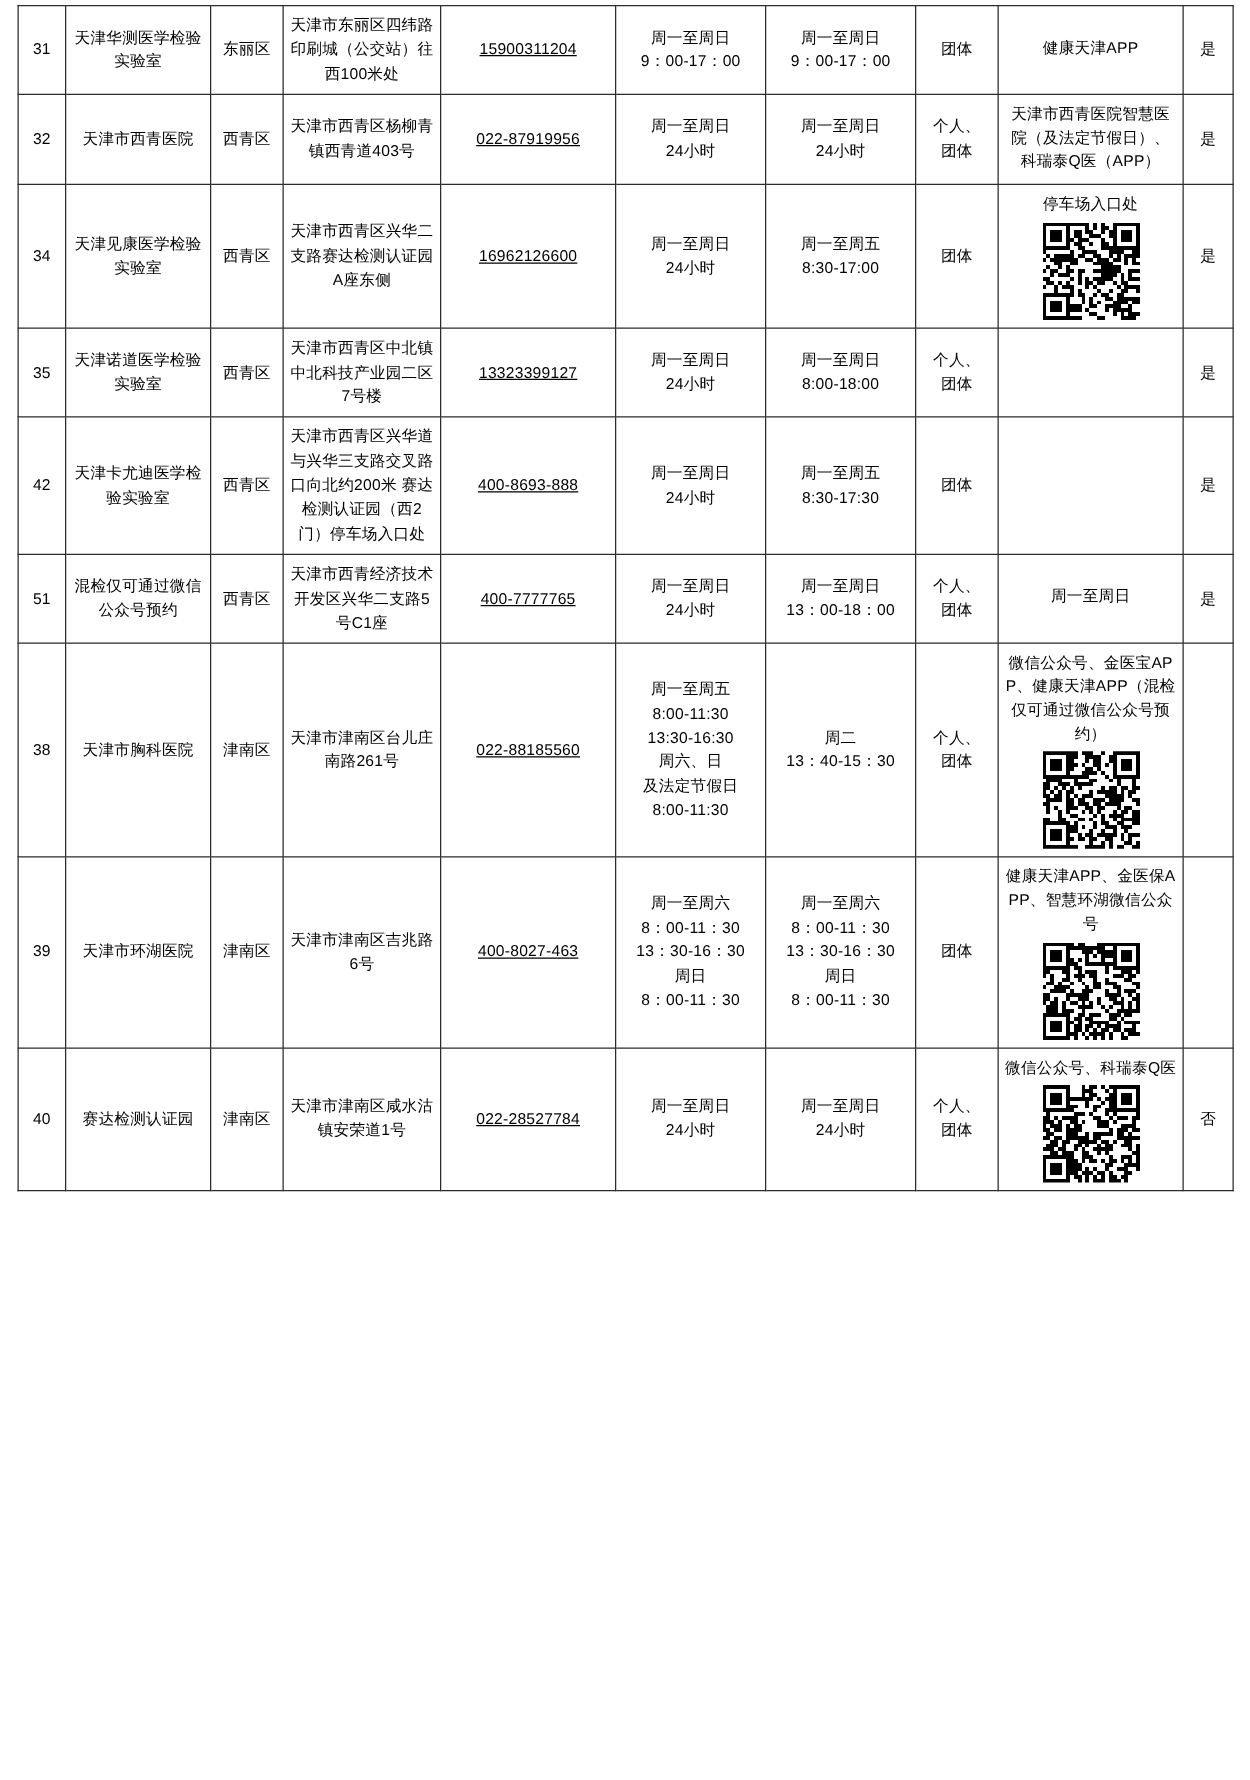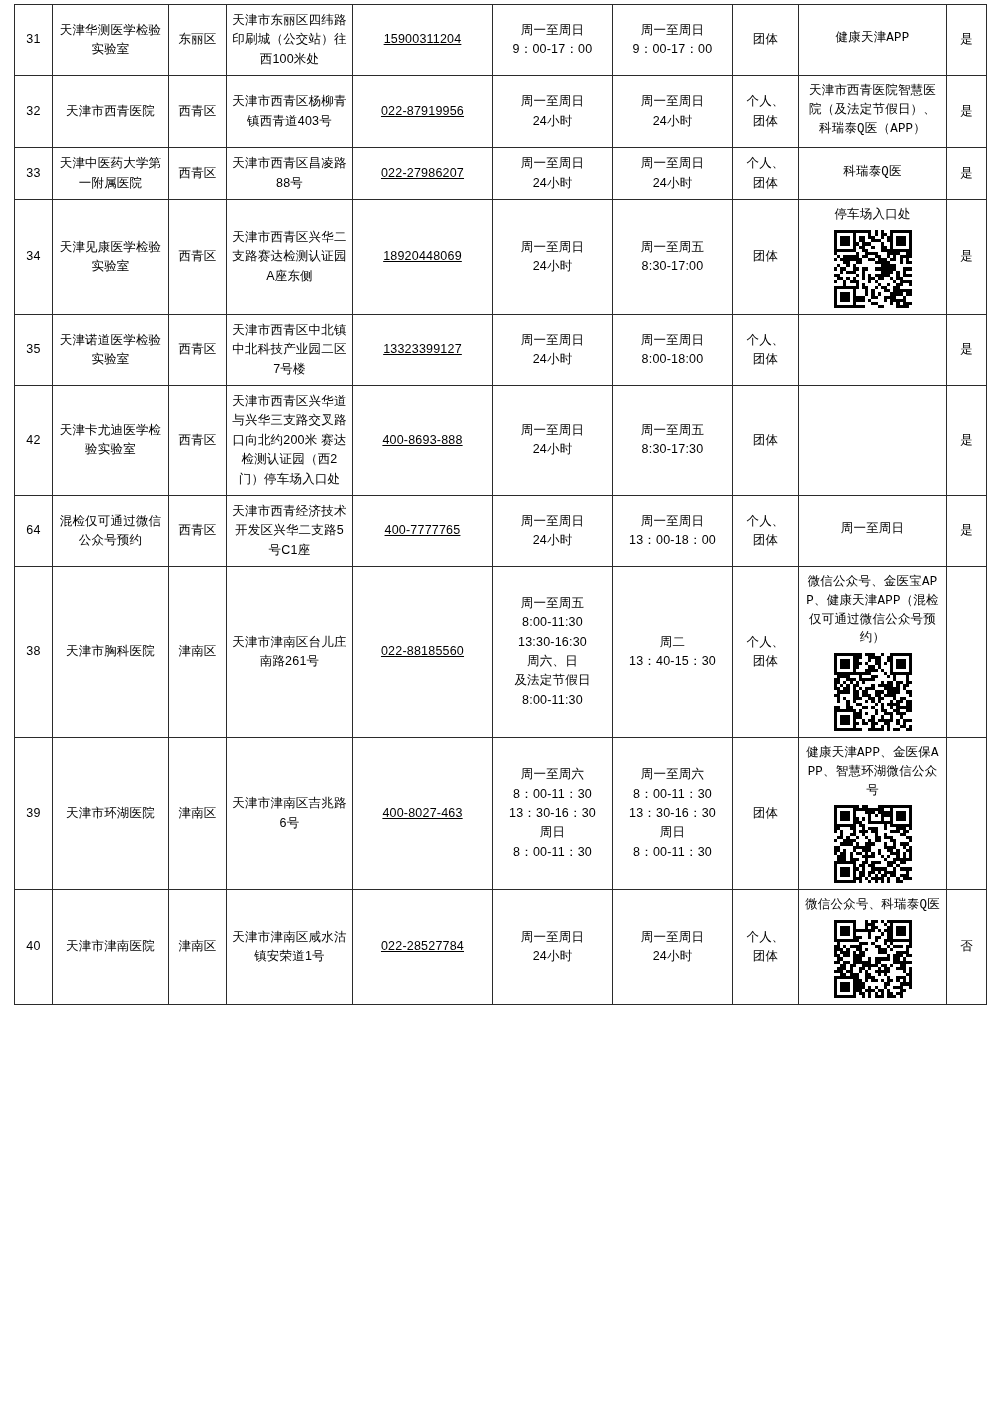--- a/index.html
+++ b/index.html
@@ -57,21 +57,20 @@
     width: 78px;
     height: 78px;
     margin: 2px auto 0 auto;
     display: block;
   }
   .qr-wrap {
     display: flex;
     flex-direction: column;
     align-items: center;
     justify-content: flex-end;
-    font-family: Liberation Mono, monospace;
   }
   .nowrap-phone {
     white-space: nowrap;
     text-decoration: underline;
   }
 </style>
 </head>
 <body>
 
 <div class="page">
@@ -120,44 +119,25 @@
           <td class="cell-multiline">个人、
 团体</td>
           <td>
             <div class="qr-wrap">
               <span class="booking-text">天津市西青医院智慧医院（及法定节假日）、科瑞泰Q医（APP）</span>
             </div>
           </td>
           <td>是</td>
         </tr>
         <tr>
-          <td>33</td>
-          <td>天津中医药大学第一附属医院</td>
-          <td>西青区</td>
-          <td>天津市西青区昌凌路88号</td>
-          <td class="nowrap-phone">022-27986207</td>
-          <td class="cell-multiline">周一至周日
-24小时</td>
-          <td class="cell-multiline">周一至周日
-24小时</td>
-          <td class="cell-multiline">个人、
-团体</td>
-          <td>
-            <div class="qr-wrap">
-              <span class="booking-text">科瑞泰Q医</span>
-            </div>
-          </td>
-          <td>是</td>
-        </tr>
-        <tr>
           <td>34</td>
           <td>天津见康医学检验实验室</td>
           <td>西青区</td>
           <td>天津市西青区兴华二支路赛达检测认证园A座东侧</td>
-          <td class="nowrap-phone">18920448069</td>
+          <td class="nowrap-phone">16962126600</td>
           <td class="cell-multiline">周一至周日
 24小时</td>
           <td class="cell-multiline">周一至周五
 8:30-17:00</td>
           <td class="cell-multiline">团体</td>
           <td>
             <div class="qr-wrap">
               <span class="booking-text">停车场入口处</span>
               <span>
                 <svg class="qr" viewBox="0 0 75 75" xmlns="http://www.w3.org/2000/svg" shape-rendering="crispEdges">
@@ -450,21 +430,21 @@
 8:30-17:30</td>
           <td class="cell-multiline">团体</td>
           <td>
             <div class="qr-wrap">
               <span class="booking-text"></span>
             </div>
           </td>
           <td>是</td>
         </tr>
         <tr>
-          <td>64</td>
+          <td>51</td>
           <td>混检仅可通过微信公众号预约</td>
           <td>西青区</td>
           <td>天津市西青经济技术开发区兴华二支路5号C1座</td>
           <td class="nowrap-phone">400-7777765</td>
           <td class="cell-multiline">周一至周日
 24小时</td>
           <td class="cell-multiline">周一至周日
 13：00-18：00</td>
           <td class="cell-multiline">个人、
 团体</td>
@@ -1045,21 +1025,21 @@
                     <rect x="6" y="60" width="9" height="9"></rect>
                   </g>
                 </svg>
               </span>
             </div>
           </td>
           <td></td>
         </tr>
         <tr>
           <td>40</td>
-          <td>天津市津南医院</td>
+          <td>赛达检测认证园</td>
           <td>津南区</td>
           <td>天津市津南区咸水沽镇安荣道1号</td>
           <td class="nowrap-phone">022-28527784</td>
           <td class="cell-multiline">周一至周日
 24小时</td>
           <td class="cell-multiline">周一至周日
 24小时</td>
           <td class="cell-multiline">个人、
 团体</td>
           <td>

